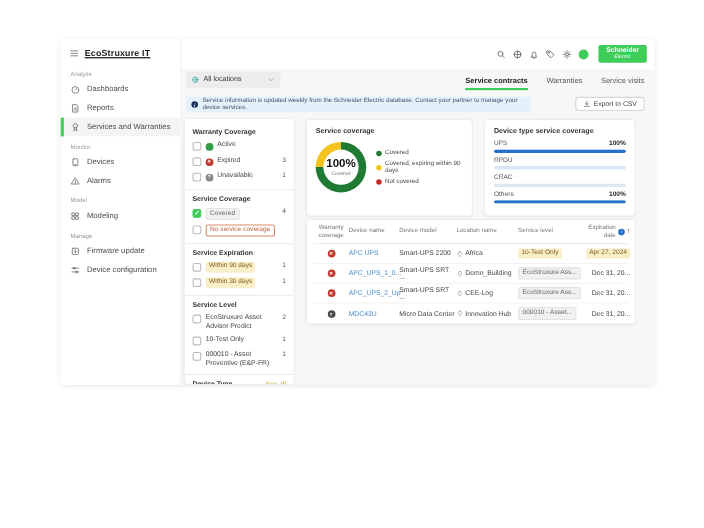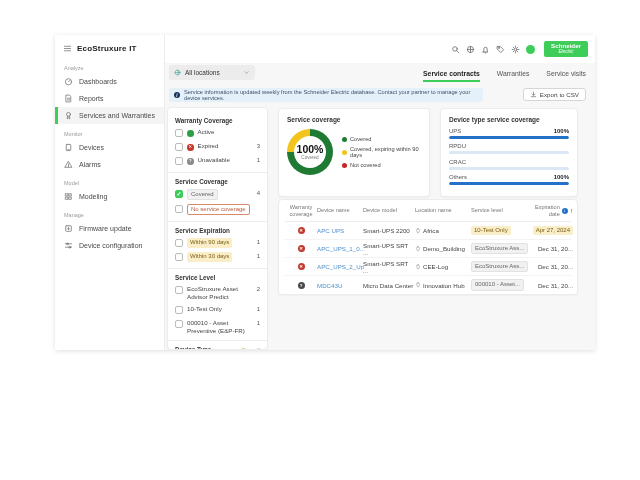--- a/index.html
+++ b/index.html
@@ -2,21 +2,21 @@
 <html><head>
 <meta charset="utf-8">
 <style>
   html,body{margin:0;padding:0;width:640px;height:480px;background:#fff;
     font-family:"Liberation Sans",sans-serif;-webkit-font-smoothing:antialiased;}
   *{box-sizing:border-box;}
   .app{position:absolute;left:55px;top:35px;width:540px;height:315px;background:#fff;
     box-shadow:0 1px 5px rgba(0,0,0,.13);display:flex;overflow:hidden;}
   
   .sidebar{width:110px;background:#fff;border-right:1px solid #ececec;flex-shrink:0;}
-  .sb-header{display:flex;align-items:center;gap:5px;padding:9px 8px 5px;}
+  .sb-header{display:flex;align-items:center;gap:5px;padding:9px 8px 5px;text-decoration:underline;}
   .logo{font-weight:bold;font-size:8px;color:#1c1c1c;letter-spacing:.2px;}
   .sb-section{font-size:5.5px;color:#9c9c9c;padding:7px 9px 2px;}
   .sb-item{display:flex;align-items:center;gap:6px;padding:0 9px;height:17px;color:#4a4a4a;
     font-size:7px;position:relative;cursor:pointer;}
   .sb-item.active{background:#f4f4f4;}
   .sb-item.active::before{content:"";position:absolute;left:0;top:0;bottom:0;width:3px;background:#3dcd58;}
   .sb-ic{width:9px;height:9px;flex-shrink:0;color:#777;}
   .sb-ic svg{width:9px;height:9px;display:block;}
   svg.ol{fill:none;stroke:currentColor;stroke-width:1.4;stroke-linecap:round;stroke-linejoin:round;}
   

